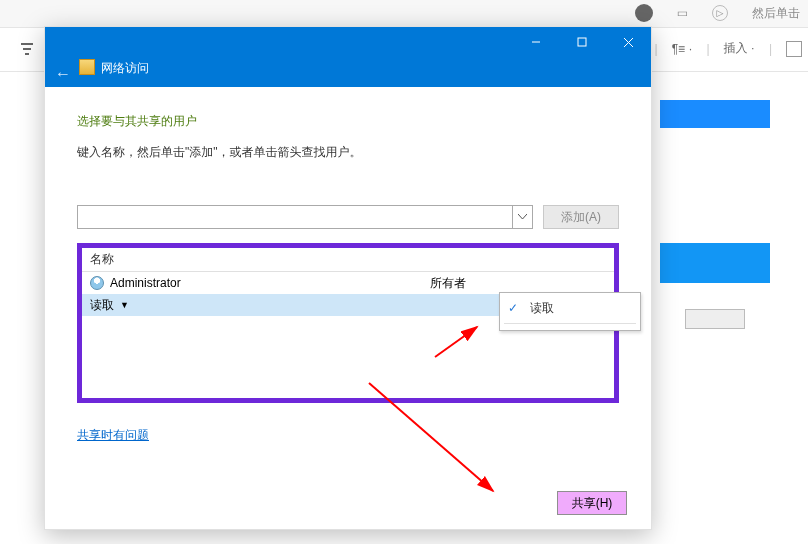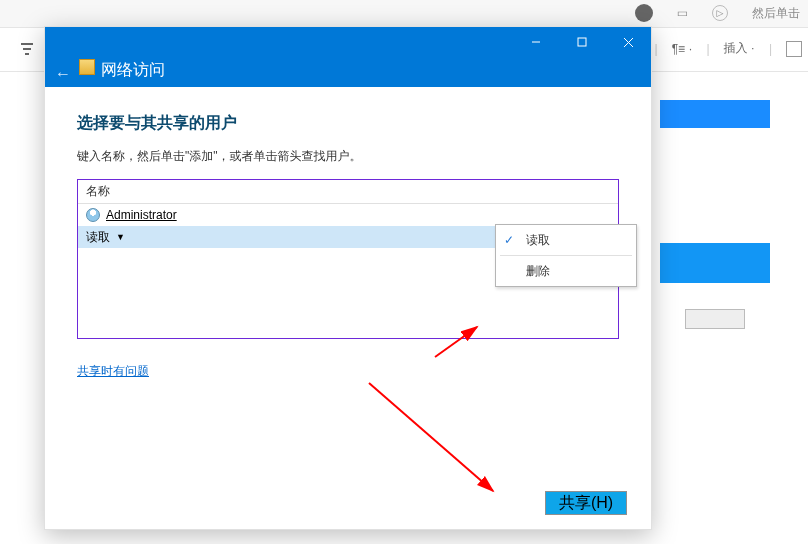--- a/index.html
+++ b/index.html
@@ -24,55 +24,55 @@
 .bg-blue-btn { margin: 26px auto 0; width: 60px; height: 20px; border: 1px solid #bbb; background: #eee; }
 
 
 .dialog { position: absolute; left: 44px; top: 26px; width: 608px; height: 504px; background: #fff; box-shadow: 0 6px 24px rgba(0,0,0,.25); border: 1px solid #e0e0e0; }
 .titlebar { height: 60px; background: #0078d7; color: #fff; position: relative; }
 .win-controls { position: absolute; right: 0; top: 0; display: flex; }
 .win-btn { width: 46px; height: 30px; display: flex; align-items: center; justify-content: center; color: #fff; font-size: 11px; }
 .win-btn svg { stroke: #fff; }
 .tb-back { position: absolute; left: 10px; top: 36px; color: #cfe6fb; font-size: 16px; }
 .tb-icon { position: absolute; left: 34px; top: 32px; width: 16px; height: 16px; background: linear-gradient(#f7d77a,#e6b33a); border: 1px solid #c98f1a; }
-.tb-title { position: absolute; left: 56px; top: 33px; font-size: 16px; }
+.tb-title { position: absolute; left: 56px; top: 33px; font-size: 12px; }
 
 .content { padding: 26px 32px 14px 32px; position: relative; height: calc(100% - 60px); }
-.heading { color: #0c4a6e; font-size: 16px; font-weight: 700; }
+.heading { color: #4d7c0f; font-size: 12px; font-weight: 400; }
 .instr { margin-top: 14px; font-size: 12px; color: #333; }
 
 .addrow { margin-top: 44px; display: flex; gap: 10px; align-items: stretch; }
 .combo { flex: 1; border: 1px solid #aaa; height: 24px; display: flex; }
 .combo-input { flex: 1; border: none; outline: none; padding: 0 6px; font-size: 12px; }
 .combo-arrow { width: 20px; border-left: 1px solid #aaa; display: flex; align-items: center; justify-content: center; background: #fff; }
 .add-btn { width: 76px; height: 24px; background: #e9e9e9; border: 1px solid #c9c9c9; color: #8a8a8a; font-size: 12px; display: flex; align-items: center; justify-content: center; }
 
-.table-wrap { margin-top: 14px; border: 1px solid #6d28d9; height: 160px; position: relative; }
+.table-wrap { margin-top: 14px; border: 5px solid #6d28d9; height: 160px; position: relative; }
 .thead { display: flex; height: 24px; align-items: center; font-size: 12px; color: #333; }
 .thead .col1 { width: 354px; padding-left: 8px; }
 .thead .col2 { flex: 1; padding-left: 6px; border-left: 1px solid transparent; }
 .thead { border-bottom: 1px solid #e0e0e0; }
 .trow { display: flex; height: 22px; align-items: center; font-size: 12px; padding: 0 8px; }
 .trow.selected { background: #cee6f8; }
 .usericon { width: 14px; height: 14px; margin-right: 6px; border-radius: 50%; background: radial-gradient(circle at 50% 30%, #fff 0 30%, #8fc7ea 31% 100%); border: 1px solid #5a8fb0; flex: none; }
 .usericon.green { background: radial-gradient(circle at 50% 30%, #fff 0 30%, #9fd28a 31% 100%); border-color: #6a9a4a; }
-.col-name { width: 340px; display: flex; align-items: center; text-decoration: underline; }
+.col-name { width: 340px; display: flex; align-items: center; }
 .col-perm { flex: 1; display: flex; align-items: center; }
 .perm-arrow { margin-left: 6px; font-size: 9px; }
 
 
 .menu { position: absolute; left: 417px; top: 44px; width: 142px; background: #fff; border: 1px solid #b5b5b5; box-shadow: 1px 2px 3px rgba(0,0,0,.15); padding: 3px 2px; }
 .menu-item { height: 24px; display: flex; align-items: center; font-size: 12px; color: #333; padding-left: 28px; position: relative; }
 .menu-item .chk { position: absolute; left: 6px; color: #2a7bd6; font-size: 12px; }
 .menu-sep { height: 1px; background: #e0e0e0; margin: 3px 2px; }
 
 .help-link { margin-top: 24px; font-size: 12px; color: #0066cc; text-decoration: underline; display: inline-block; }
 
 .footer { position: absolute; right: 24px; bottom: 14px; display: flex; gap: 12px; }
-.btn { width: 82px; height: 24px; border: 1px solid #8f8f8f; background: #0ea5e9; font-size: 16px; display: flex; align-items: center; justify-content: center; }
+.btn { width: 70px; height: 24px; border: 1px solid #8f8f8f; background: #f0abfc; font-size: 12px; display: flex; align-items: center; justify-content: center; }
 
 
 .arrow-svg { position: absolute; left: 0; top: 0; pointer-events: none; }
 </style>
 </head>
 <body>
 
 <div class="bg-top">
   <div class="bg-top-items">
     <span class="bg-avatar"></span>
@@ -124,47 +124,58 @@
     </div>
     <div class="tb-back">←</div>
     <div class="tb-icon"></div>
     <div class="tb-title">网络访问</div>
   </div>
 
   <div class="content">
     <div class="heading">选择要与其共享的用户</div>
     <div class="instr">键入名称，然后单击"添加"，或者单击箭头查找用户。</div>
 
+    <div class="addrow">
+      <div class="combo">
+        <input class="combo-input" value="" style="">
+        <div class="combo-arrow">
+            <svg width="9" height="6">
+              <path d="M0 0 L4.5 5 L9 0" fill="none" stroke="#555"></path>
+            </svg>
+          </div>
+      </div>
+      <div class="add-btn">添加(A)</div>
+    </div>
 
     <div class="table-wrap">
       <div class="thead">
         <div class="col1">名称</div>
       </div>
       <div class="trow">
         <div class="col-name">
             <span class="usericon"></span>
             <span>Administrator</span>
+          </div>
+        <div class="col-perm">
+            <span>所有者</span>
           </div>
       </div>
       <div class="trow selected">
         <div class="col-perm">
           <span>读取</span>
           <span class="perm-arrow">▼</span>
         </div>
       </div>
 
       <div class="menu">
         <div class="menu-item">
           <span class="chk">✓</span>
           <span>读取</span>
         </div>
         <div class="menu-sep"></div>
-        <div class="menu-item">
-          <span>删除</span>
-        </div>
       </div>
     </div>
 
     <a class="help-link">共享时有问题</a>
 
     <div class="footer">
       <div class="btn">共享(H)</div>
     </div>
 
     

